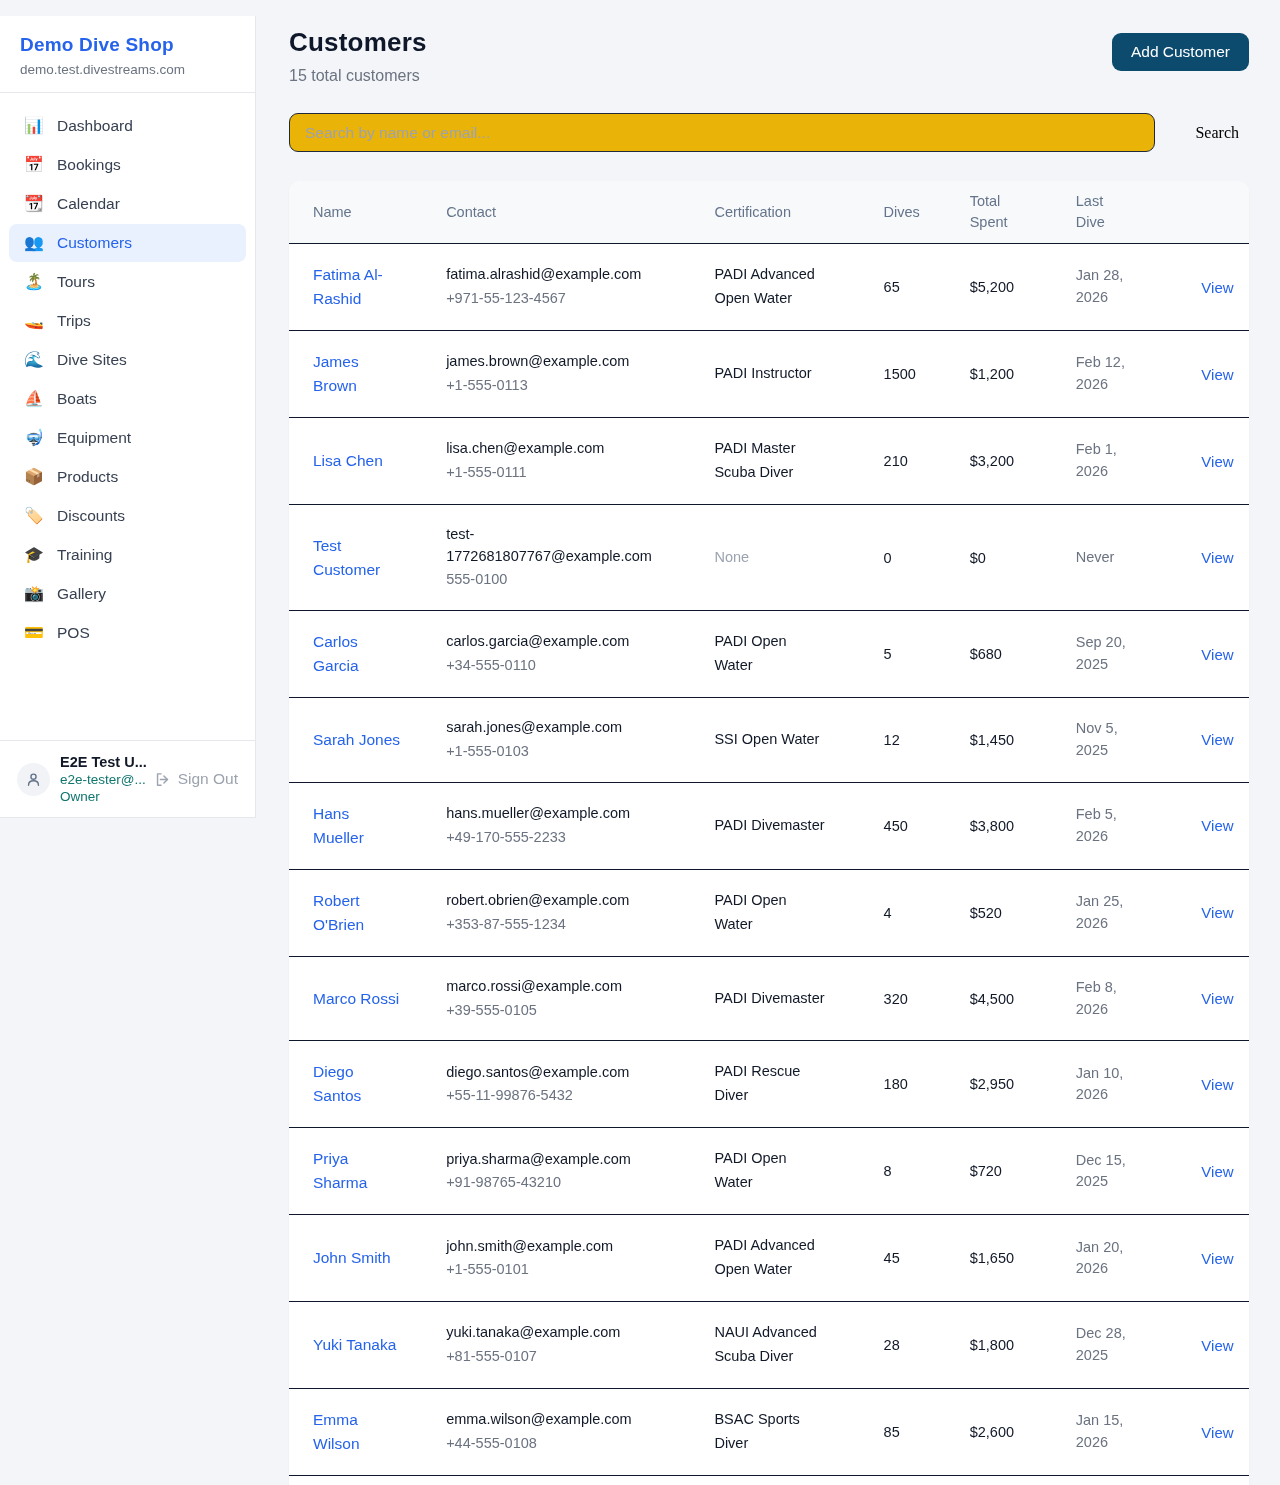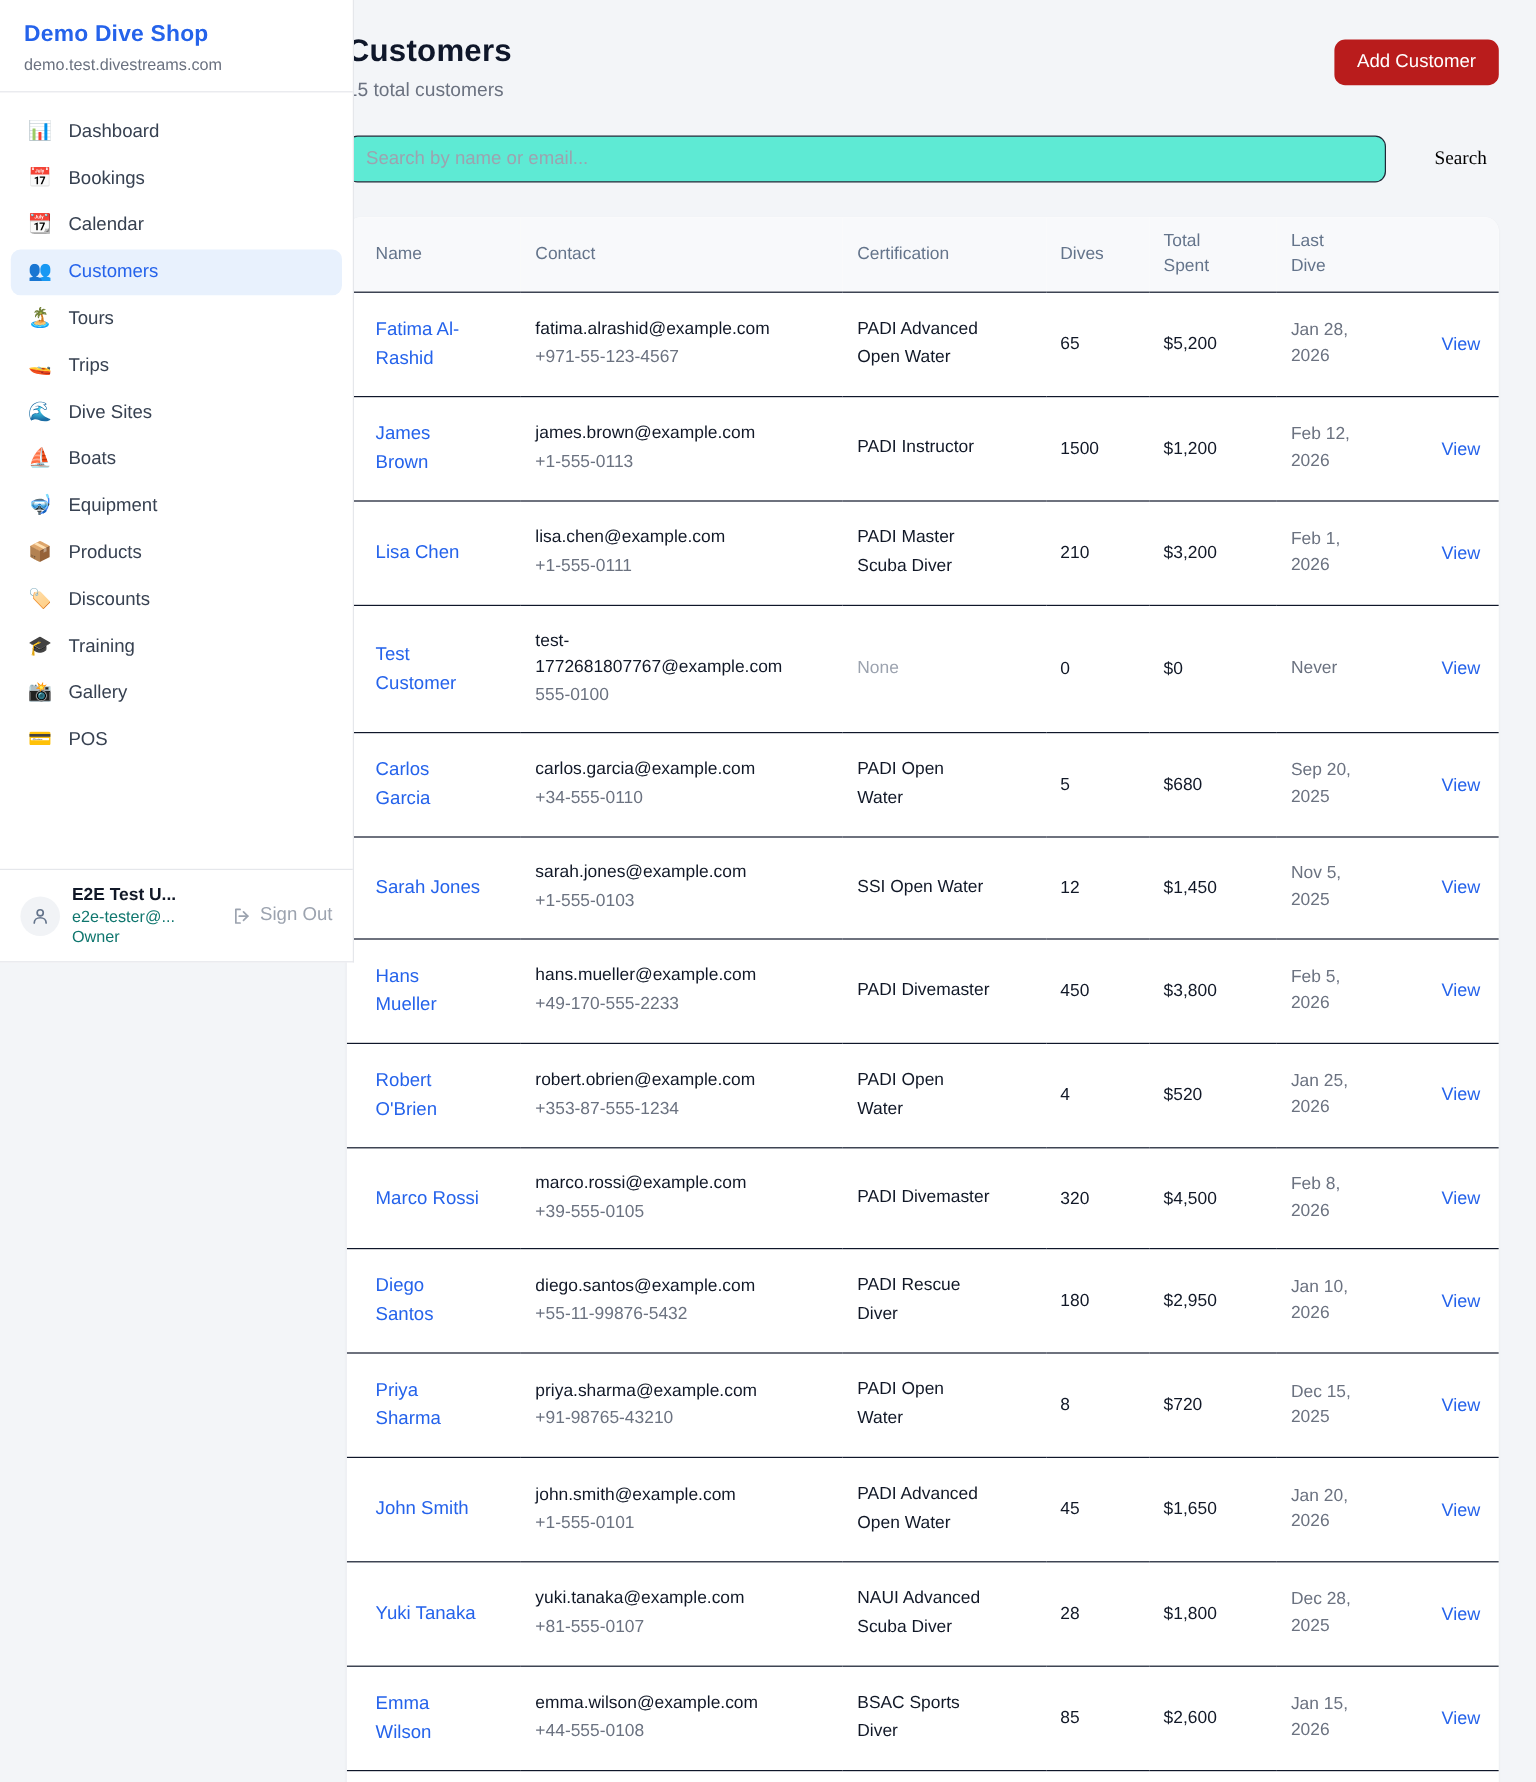--- a/index.html
+++ b/index.html
@@ -6,22 +6,22 @@
   html, body { width: 1280px; min-height: 1485px; }
   body {
     font-family: "Liberation Sans", sans-serif;
     background: #f3f5f8;
     color: #0f172a;
     position: relative;
   }
 
   
   .sidebar {
-    position: absolute; left: 0; top: 0;
-    width: 295px; height: 802px;
+    position: absolute; left: 0; top: 16px;
+    width: 256px; height: 802px;
     background: #ffffff;
     border-right: 1px solid #e5e7eb;
     border-bottom: 1px solid #e5e7eb;
     display: flex; flex-direction: column;
   }
   .brand { padding: 18px 20px 15px 20px; border-bottom: 1px solid #e5e7eb; }
   .brand-name { color: #2563eb; font-size: 19px; font-weight: 700; letter-spacing: .2px; }
   .brand-domain { color: #6b7280; font-size: 13.5px; margin-top: 6px; }
   .nav { padding: 14px 9px; flex: 1 1 auto; }
   .nav-item {
@@ -51,31 +51,31 @@
     background: none; border: none; color: #9ca3af;
     font-size: 15.5px; font-family: inherit; cursor: pointer; white-space: nowrap;
   }
 
   
   .main { margin-left: 256px; padding: 27px 31px 26px 33px; }
   .page-head { display: flex; justify-content: space-between; align-items: flex-start; }
   .page-title { font-size: 26px; font-weight: 700; color: #0f172a; letter-spacing: .2px; }
   .page-subtitle { font-size: 16px; color: #6b7280; margin-top: 9px; }
   .btn-primary {
-    background: #b91c1c; color: #fff; border: none; border-radius: 9px;
+    background: #0c4a6e; color: #fff; border: none; border-radius: 9px;
     font-size: 15.5px; font-weight: 500; font-family: inherit;
     padding: 10px 19px; cursor: pointer; margin-top: 6px;
   }
 
   .search-row { display: flex; align-items: center; margin-top: 28px; }
   .search-input {
     flex: 1 1 auto; height: 39px;
     border: 1px solid #1f2937; border-radius: 9px;
     padding: 0 15px; font-size: 15.5px; font-family: inherit; color: #111827;
-    background: #5eead4; outline: none;
+    background: #eab308; outline: none;
   }
   .search-input::placeholder { color: #9ca3af; }
   .search-btn {
     background: none; border: none; color: #000000;
     font-size: 16px; font-family: Liberation Serif, serif; cursor: pointer;
     padding: 0 10px; margin-left: 30px;
   }
 
   
   .table-card {

